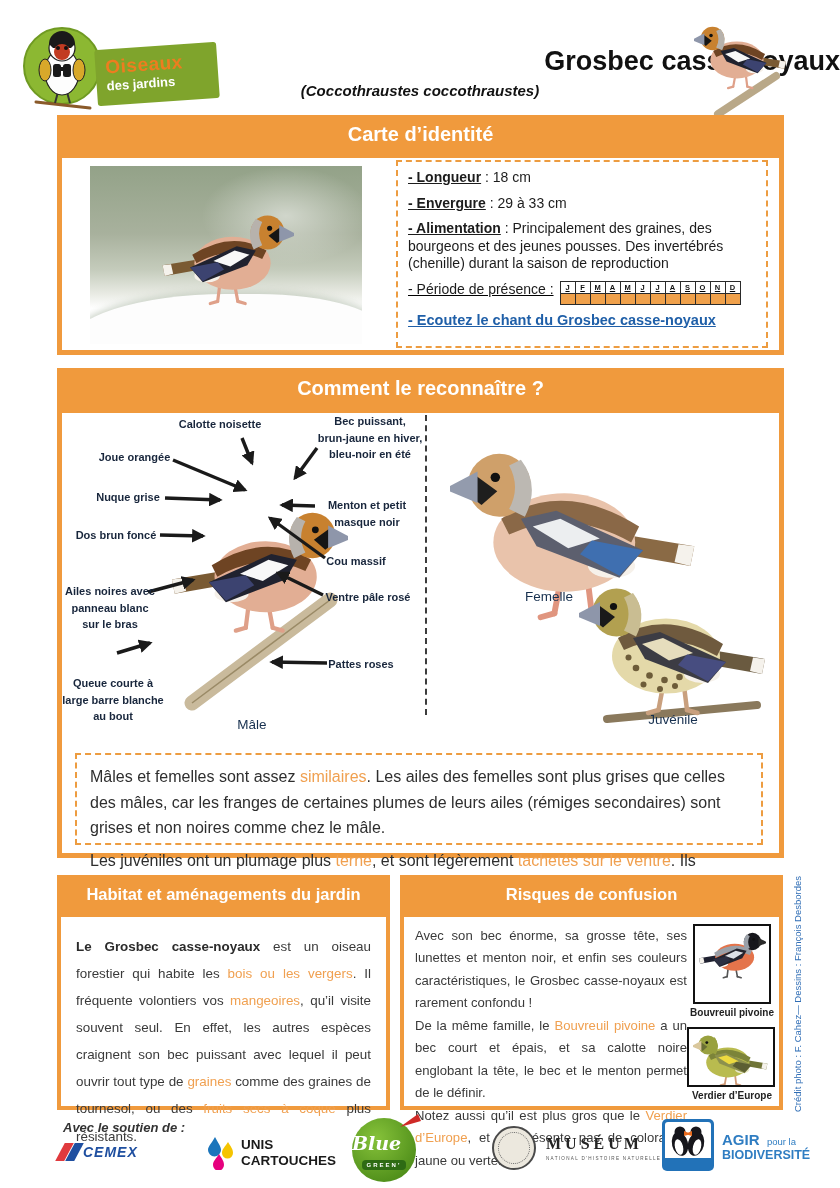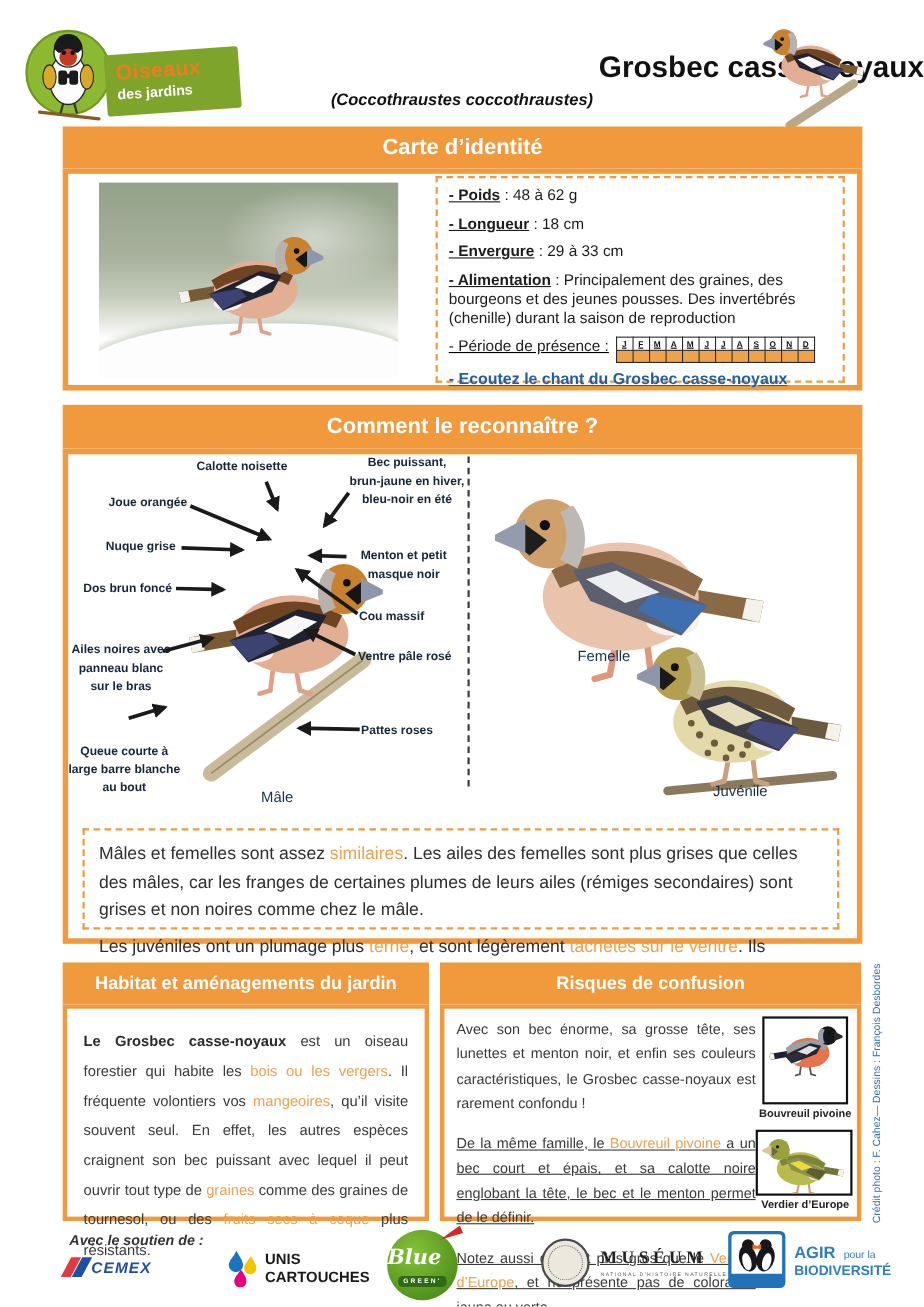--- a/index.html
+++ b/index.html
@@ -81,21 +81,21 @@
   
   .sec-hab { left:57px; top:875px; width:333px; }
   .sec-conf { left:400px; top:875px; width:383px; }
   .sec-hab .banner, .sec-conf .banner { height:38px; line-height:38px; font-size:16.5px; }
   .sec-hab .sec-content { height:197px; border-width:4px; padding:16px 15px; }
   .sec-conf .sec-content { height:197px; border-width:4px; }
   .hab-text { font-size:13.4px; color:#3a3a3a; line-height:2.02; text-align:justify; }
   .bold-dark { font-weight:bold; color:#2b2b2b; }
   .conf-text { position:absolute; left:11px; top:8px; width:272px; font-size:13.1px;
     color:#3a3a3a; line-height:1.7; text-align:justify; }
-  .conf-text p + p { margin-top:15px;text-decoration:underline; }
+  .conf-text p + p { margin-top:1px; }
   .conf-img { position:absolute; background:#fff; border:2px solid #111; }
   .conf-img.b1 { left:289px; top:7px; width:78px; height:80px; }
   .conf-img.b2 { left:283px; top:110px; width:88px; height:60px; }
   .conf-cap { position:absolute; font-size:10px; font-weight:bold; color:#222; text-align:center; }
   .cap1 { left:280px; top:90px; width:96px; }
   .cap2 { left:278px; top:173px; width:100px; }
 
   
   .support { position:absolute; left:63px; top:1120px; font-size:13px; font-style:italic;
     font-weight:bold; color:#333; }
@@ -226,23 +226,20 @@
       <div class="photo">
         <div class="snow"></div>
         <svg class="pbird bird-male" width="150" height="118" viewBox="0 0 150 118">
           <g transform="translate(6,6) scale(1.06)">
               <use href="#bird" width="130" height="100"></use>
             </g>
         </svg>
       </div>
       <div class="idbox">
         <div class="stat">
-          <span class="lab">- Poids</span><span> : 48 à 62 g</span>
-        </div>
-        <div class="stat">
           <span class="lab">- Longueur</span><span> : 18 cm</span>
         </div>
         <div class="stat">
           <span class="lab">- Envergure</span><span> : 29 à 33 cm</span>
         </div>
         <div class="stat">
           <span class="lab">- Alimentation</span><span> : Principalement des graines, des bourgeons et des jeunes pousses. Des invertébrés (chenille) durant la saison de reproduction</span>
         </div>
         <div class="period-row">
           <span class="stat lab" style="margin:0;">- Période de présence :</span>

